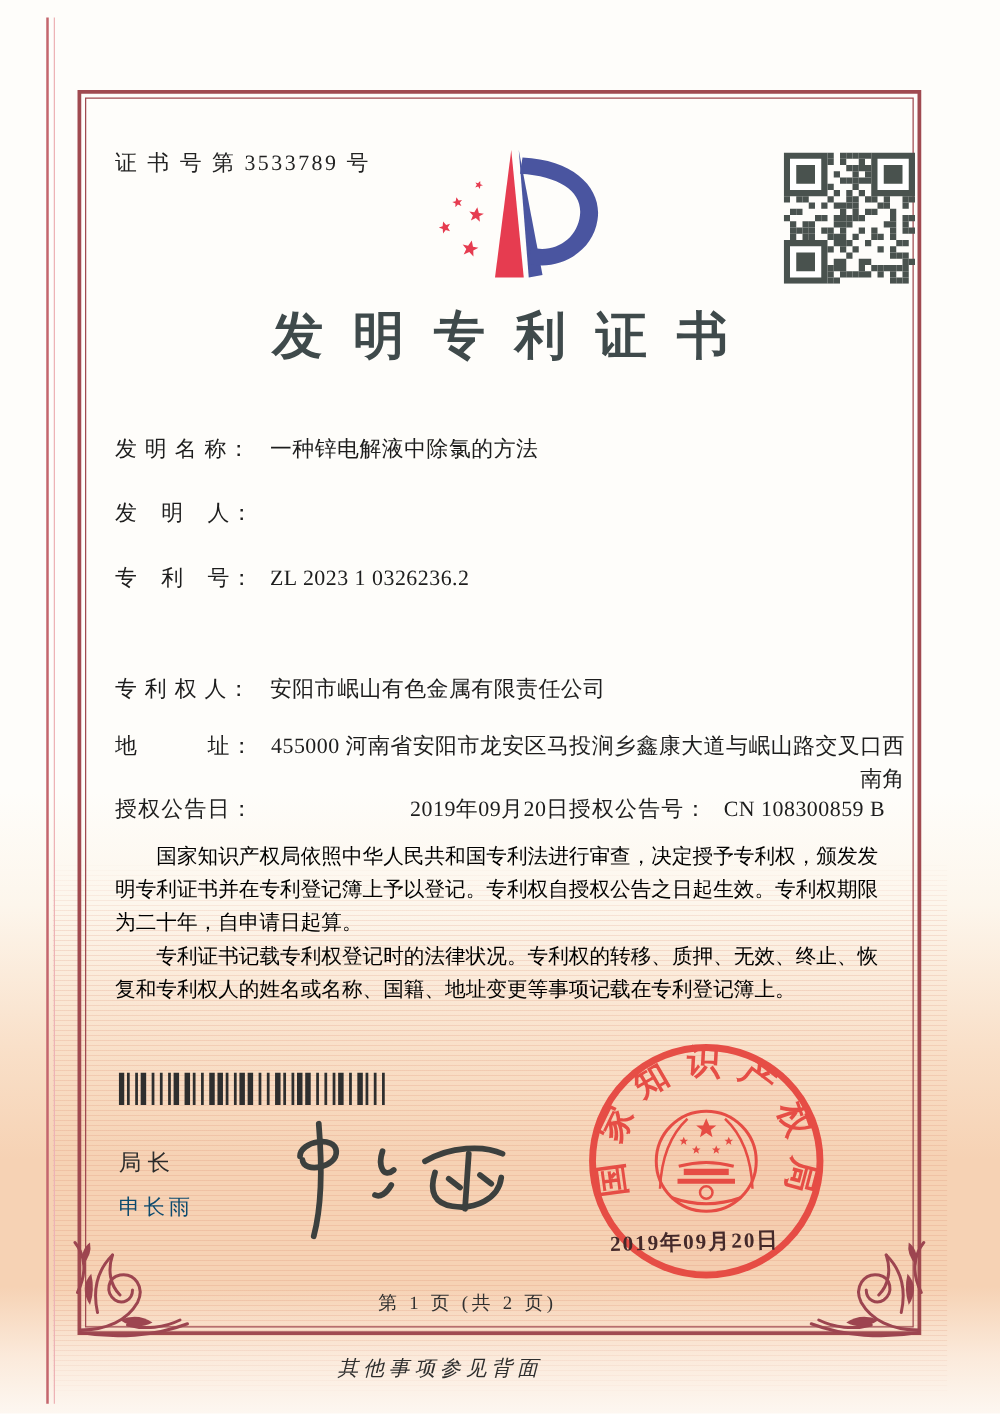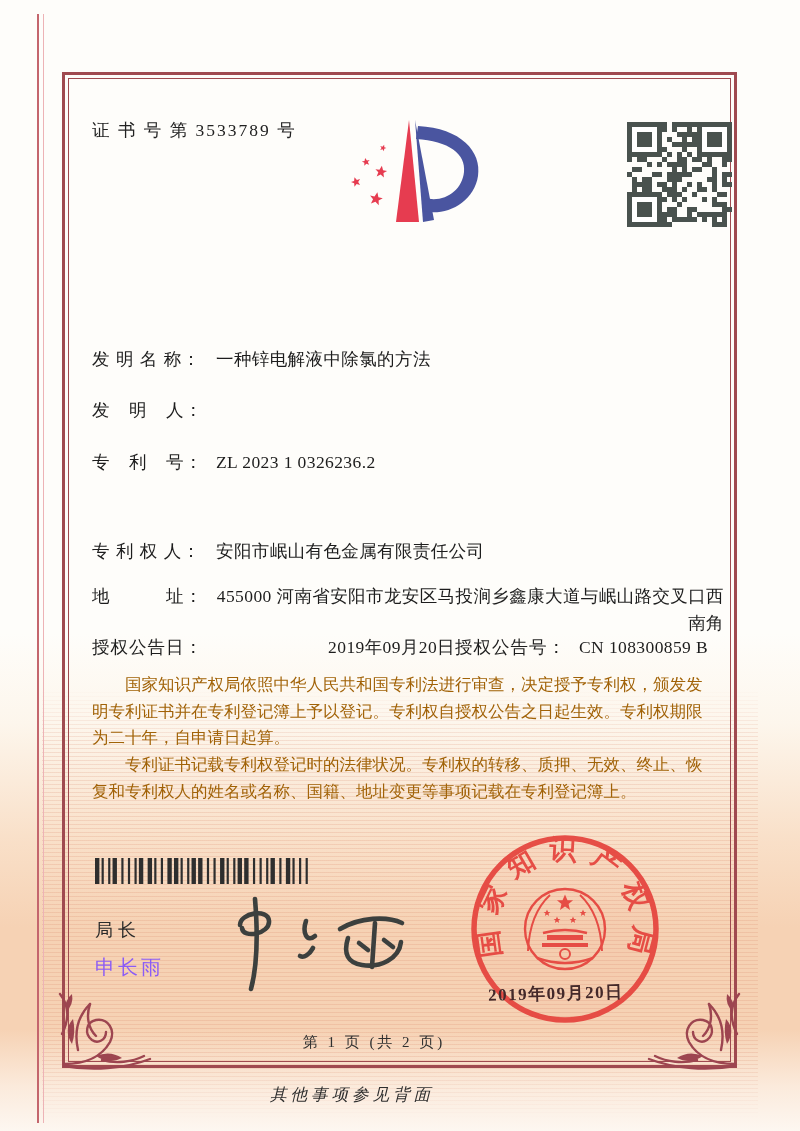--- a/index.html
+++ b/index.html
@@ -37,27 +37,27 @@
     position:absolute; left:0; top:241px; width:800px; text-align:center;
     font-size:41px; font-weight:600; letter-spacing:0.58em; text-indent:0.58em;
     color:var(--title-ink,#3f4a4b);
   }
   .row{ position:absolute; left:92px; display:flex; font-size:17.5px; line-height:1.5; }
   .row .lbl{ flex:none; width:124px; letter-spacing:1px; }
   .row .val{ letter-spacing:0.4px;text-align:right; }
   .row .val2{ letter-spacing:0.4px; }
   .row .val.addr{ width:508px; line-height:1.55; }
   .row .val.fixed{ flex:none; width:239px; }
-  .paras{ position:absolute; left:92px; top:672px; width:614px; font-size:16.5px; line-height:1.62; color:#a16207; }
+  .paras{ position:absolute; left:92px; top:672px; width:614px; font-size:16.5px; line-height:1.62; color:#000000; }
   .paras p{ margin:0; text-indent:2em; }
   .barcode{ position:absolute; left:95px; top:858px; }
   .sig-title{ position:absolute; left:95px; top:918px; font-size:18px; letter-spacing:5px;
     font-family:"Liberation Sans","DejaVu Sans",sans-serif; color:#2b2b2b; }
-  .sig-name{ position:absolute; left:95px; top:954px; font-size:20px; letter-spacing:3px;
-    font-family:"Liberation Sans","DejaVu Sans",sans-serif; color:#8b5cf6; }
+  .sig-name{ position:absolute; left:95px; top:954px; font-size:17px; letter-spacing:3px;
+    font-family:"Liberation Sans","DejaVu Sans",sans-serif; color:#0c4a6e; }
   .signature{ position:absolute; left:222px; top:893px; }
   .seal{ position:absolute; left:462px; top:828px; opacity:0.92; }
   .seal-date{ position:absolute; left:488px; top:982px; font-size:17px; letter-spacing:1.5px;
     color:var(--date-ink,#44292a); transform:rotate(-1.5deg); font-weight:600; }
   .page-num{ position:absolute; left:0; top:1033px; width:748px; text-align:center;
     font-size:15px; letter-spacing:3px; color:#303030; }
   .back-note{ position:absolute; left:0; top:1084px; width:640px; text-align:center;
     font-size:16.5px; letter-spacing:4px; color:#2e2e2e; font-style:italic;padding-left:32px; }
   .flourish{ position:absolute; }
   .flourish.bl{ left:50px; top:972px; }
@@ -238,20 +238,21 @@
       <rect x="5" y="5" width="25" height="25" fill="#ffffff"></rect>
       <rect x="10" y="10" width="15" height="15" fill="#49524e"></rect>
       <rect x="70" y="0" width="35" height="35" fill="#49524e"></rect>
       <rect x="75" y="5" width="25" height="25" fill="#ffffff"></rect>
       <rect x="80" y="10" width="15" height="15" fill="#49524e"></rect>
       <rect x="0" y="70" width="35" height="35" fill="#49524e"></rect>
       <rect x="5" y="75" width="25" height="25" fill="#ffffff"></rect>
       <rect x="10" y="80" width="15" height="15" fill="#49524e"></rect>
     </svg>
 
+  <div class="title">发明专利证书</div>
 
   <div class="row" style="top:346px">
     <span class="lbl">发 明 名 称：</span>
     <span class="val">一种锌电解液中除氯的方法</span>
   </div>
   <div class="row" style="top:397px">
     <span class="lbl">发　明　人：</span>
   </div>
   <div class="row" style="top:449px">
     <span class="lbl">专　利　号：</span>

